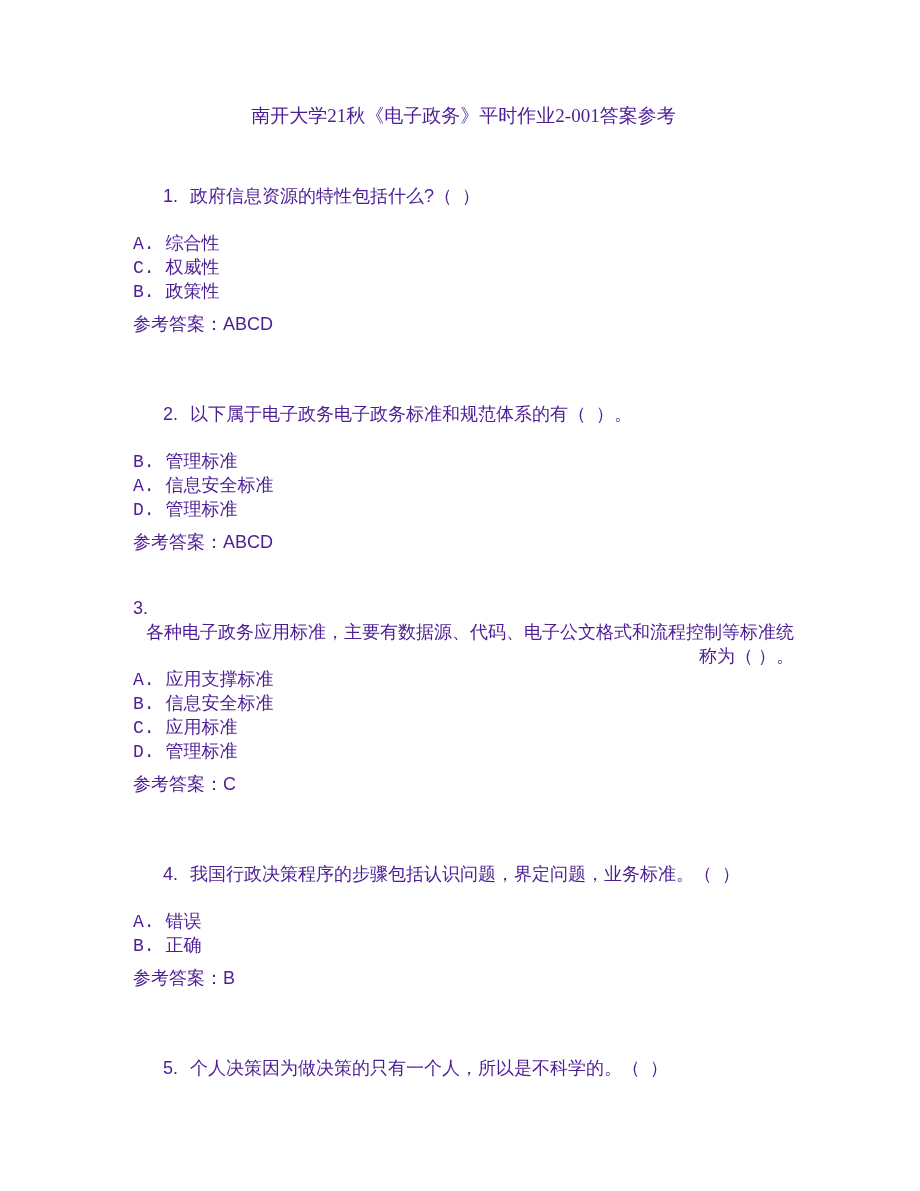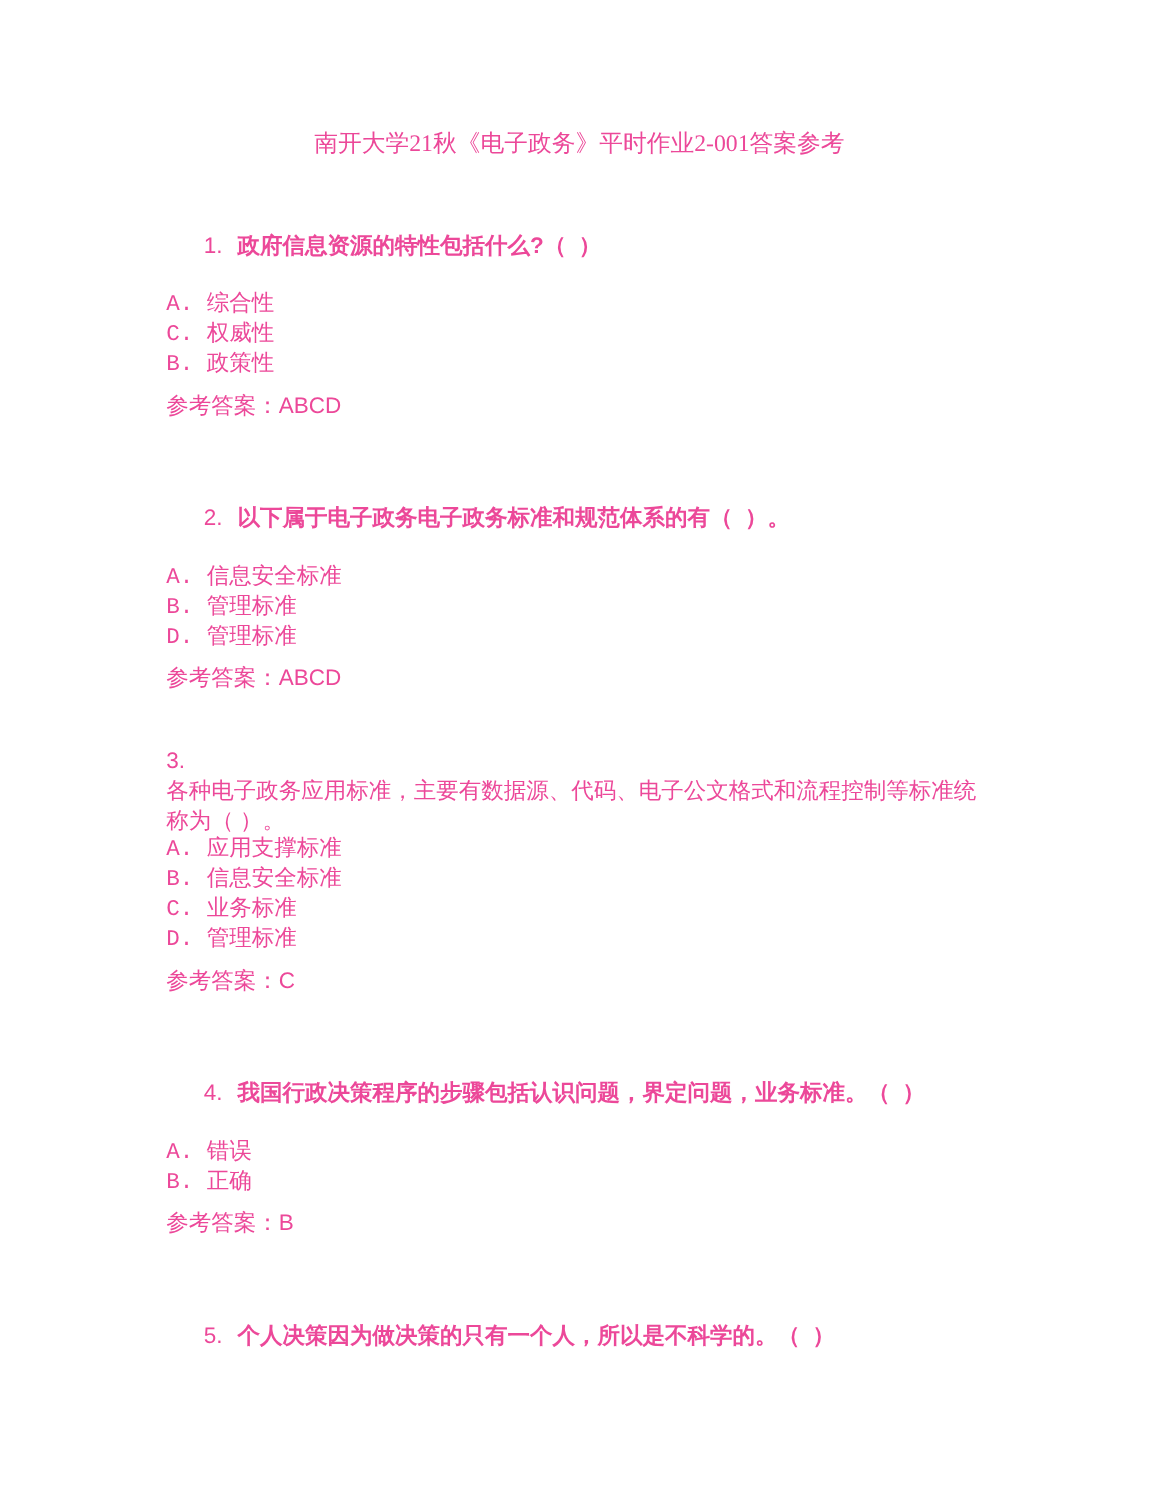--- a/index.html
+++ b/index.html
@@ -7,21 +7,21 @@
     padding: 0;
     background: #ffffff;
   }
   .page {
     position: relative;
     width: 920px;
     height: 1191px;
     box-sizing: border-box;
     background: #ffffff;
     padding: 104px 126px 40px 133px;
-    color: #ec4899;
+    color: #4c1d95;
     font-family: "Liberation Sans", sans-serif;
     font-size: 18px;
     line-height: 24px;
     overflow: hidden;
   }
   .doc-title {
     font-family: "Liberation Serif", serif;
     font-size: 19px;
     line-height: 24px;
     font-weight: 400;
@@ -38,24 +38,24 @@
   }
   .q-number {
     display: inline-block;
     margin-right: 12px;
   }
   .q-number-own-line {
     min-height: 24px;
   }
   .q-stem {
     display: inline;
-    font-weight: bold;
   }
   .q-stem-block {
     min-height: 24px;
+    text-align: right;
   }
   .q-option {
     min-height: 24px;
     white-space: pre-wrap;
     font-family: Liberation Mono, monospace;
   }
   .answer-line {
     margin-top: 8px;
     min-height: 24px;
   }
@@ -83,37 +83,37 @@
     </div>
   </div>
 
   <div class="question">
 
     <div class="q-line">
       <span class="q-number">2.</span><span class="q-stem">以下属于电子政务电子政务标准和规范体系的有（  ）。</span>
     </div>
 
     <div>
+          <div class="q-option">B. 管理标准</div>
           <div class="q-option">A. 信息安全标准</div>
-          <div class="q-option">B. 管理标准</div>
           <div class="q-option">D. 管理标准</div>
         </div>
     <div class="answer-line">
       <span>参考答案：</span><span>ABCD</span>
     </div>
   </div>
 
   <div class="question">
     <div class="q-number-own-line">3.</div>
 
     <div class="q-stem-block">各种电子政务应用标准，主要有数据源、代码、电子公文格式和流程控制等标准统称为（  ）。</div>
     <div>
           <div class="q-option">A. 应用支撑标准</div>
           <div class="q-option">B. 信息安全标准</div>
-          <div class="q-option">C. 业务标准</div>
+          <div class="q-option">C. 应用标准</div>
           <div class="q-option">D. 管理标准</div>
         </div>
     <div class="answer-line">
       <span>参考答案：</span><span>C</span>
     </div>
   </div>
 
   <div class="question">
 
     <div class="q-line">

